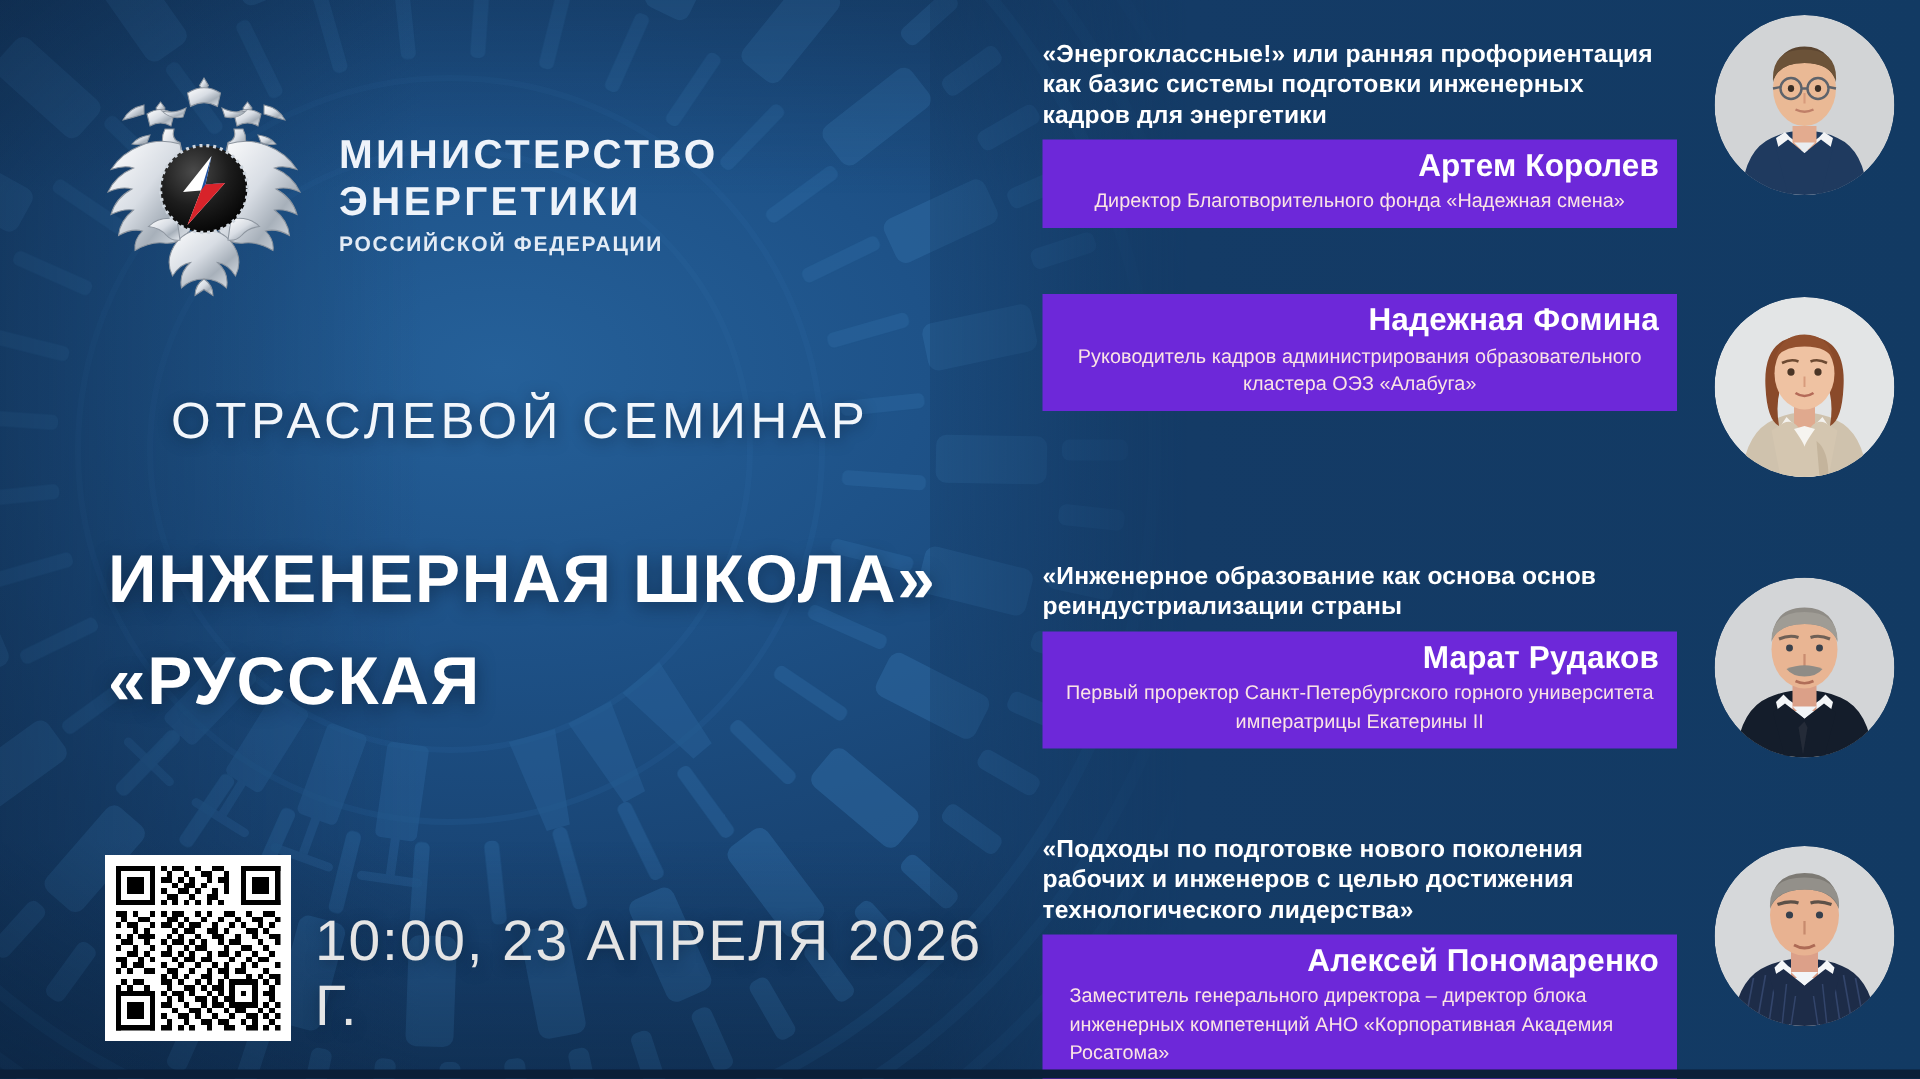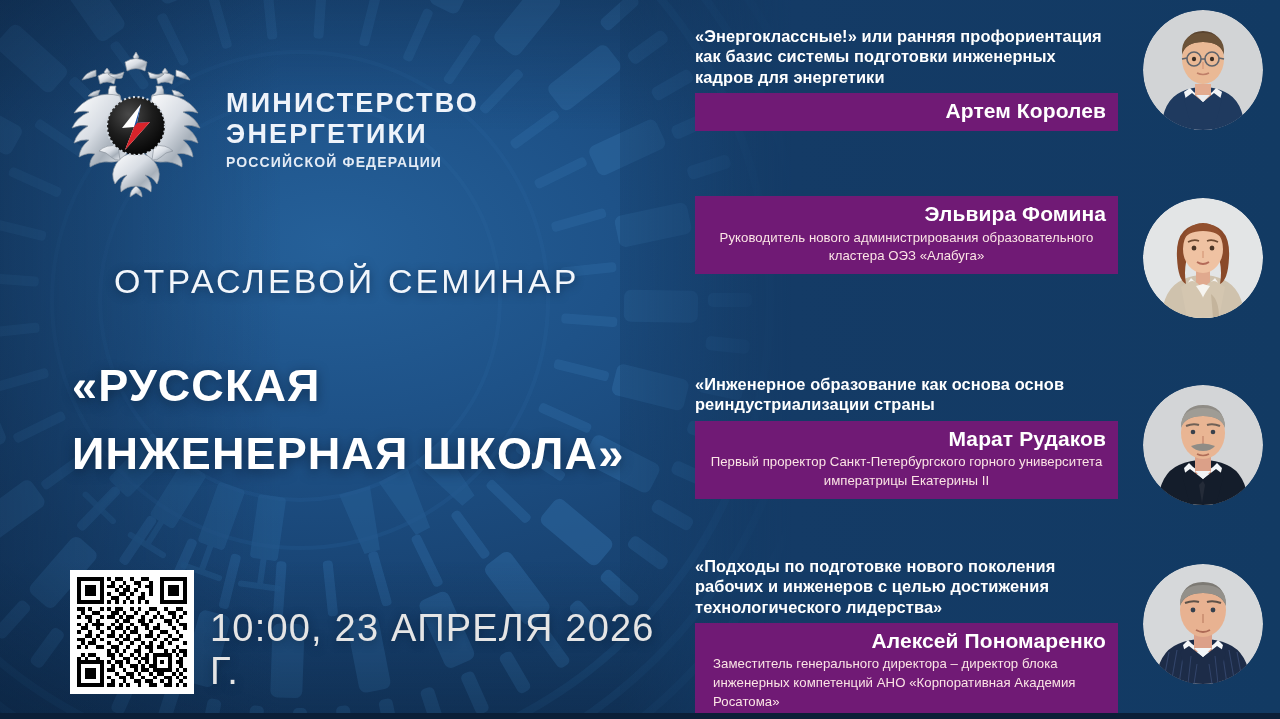--- a/index.html
+++ b/index.html
@@ -118,21 +118,21 @@
   .talk-main{ width:458px; padding-left:35px; }
   .talk-title{
     color:#ffffff;
     font-weight:bold;
     font-size:16.4px;
     line-height:1.235;
     letter-spacing:.1px;
     padding-right:2px;
   }
   .speaker-card{
-    background:#701a75;
+    background:#6d28d9;
     margin-top:6px;
     padding:5px 9px 8px 9px;
   }
   .speaker-name{
     color:#ffffff;
     font-weight:bold;
     font-size:21px;
     text-align:right;
     letter-spacing:.1px;
     line-height:1.22;
@@ -419,22 +419,22 @@
       <div class="logo-text">
         <div class="logo-l1">Министерство</div>
         <div class="logo-l2">энергетики</div>
         <div class="logo-l3">Российской Федерации</div>
       </div>
     </div>
 
     <div class="kicker">Отраслевой семинар</div>
 
     <div class="title">
+      <div class="title-line">инженерная школа»</div>
       <div class="title-line">«Русская</div>
-      <div class="title-line">инженерная школа»</div>
     </div>
 
     <div class="qr">
       <svg width="110" height="110" viewBox="0 0 29 29" shape-rendering="crispEdges">
         <rect width="29" height="29" fill="#fff"></rect>
         <g fill="#000">
 
           <rect x="0" y="0" width="7" height="1"></rect>
             <rect x="0" y="6" width="7" height="1"></rect>
           <rect x="0" y="0" width="1" height="7"></rect>
@@ -678,20 +678,21 @@
     <div class="datetime">10:00, 23 апреля 2026 г.</div>
   </div>
 
   <div class="right">
 
     <div class="talk" style="top:26px;">
       <div class="talk-main">
         <div class="talk-title">«Энергоклассные!»  или ранняя профориентация как базис системы подготовки   инженерных   кадров для энергетики</div>
         <div class="speaker-card">
           <div class="speaker-name">Артем Королев</div>
+          <div class="speaker-role">Директор Благотворительного фонда «Надежная смена»</div>
         </div>
       </div>
     </div>
     <div class="avatar" style="left:483px; top:10px;">
       <svg width="120" height="120" viewBox="0 0 120 120">
         <circle cx="60" cy="60" r="60" fill="#d2d4d6"></circle>
         <g>
           <path d="M18 120 q2 -30 20 -38 q10 -5 22 -5 q12 0 22 5 q18 8 20 38z" fill="#1f3a5f"></path>
           <path d="M47 78 q13 16 26 0 l6 4 -10 38 h-18 l-10 -38z" fill="#f2f4f6"></path>
           <path d="M52 74 h16 v16 h-16z" fill="#e3ab8f"></path>
@@ -711,22 +712,22 @@
           <path d="M60 52 v7" stroke="#d79b7c" stroke-width="1.4" fill="none"></path>
           <path d="M49 83 l11 9 11 -9 l8 6 -8 31 h-22 l-8 -31z" fill="#1f3a5f"></path>
           <path d="M60 92 l-7 -7 h14z" fill="#e9edf1"></path>
         </g>
       </svg>
     </div>
 
     <div class="talk" style="top:190px;">
       <div class="talk-main">
         <div class="speaker-card">
-          <div class="speaker-name">Эльвира Фомина</div>
-          <div class="speaker-role">Руководитель нового администрирования образовательного кластера ОЭЗ «Алабуга»</div>
+          <div class="speaker-name">Надежная Фомина</div>
+          <div class="speaker-role">Руководитель кадров администрирования образовательного кластера ОЭЗ «Алабуга»</div>
         </div>
       </div>
     </div>
     <div class="avatar" style="left:483px; top:198px;">
       <svg width="120" height="120" viewBox="0 0 120 120">
         <circle cx="60" cy="60" r="60" fill="#e3e5e6"></circle>
         <g>
           <path d="M18 120 q3 -30 21 -38 q10 -5 21 -5 q11 0 21 5 q18 8 21 38z" fill="#cfc2ad"></path>
           <path d="M48 80 q12 14 24 0 l4 6 -6 34h-20l-6 -34z" fill="#f4f2ee"></path>
           <path d="M53 73 h14 v16 h-14z" fill="#e0a98e"></path>

